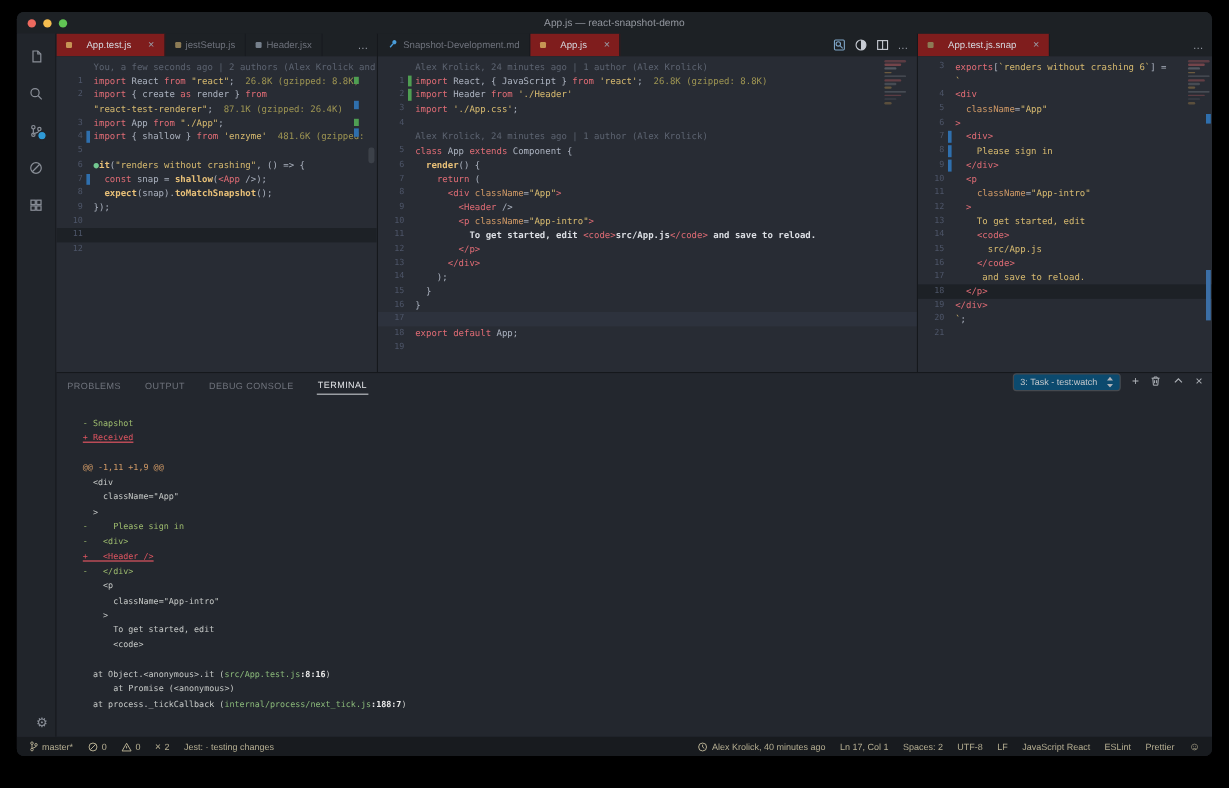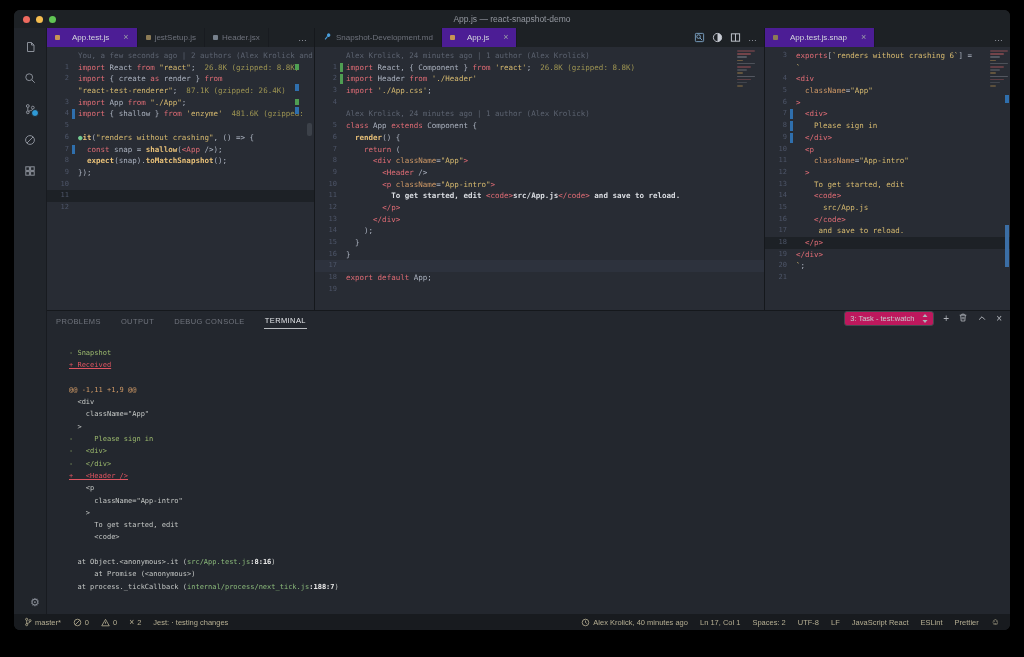--- a/index.html
+++ b/index.html
@@ -22,21 +22,21 @@
   
   .editors{flex:0 0 282px;display:flex;min-width:0;border-bottom:1px solid #15181c;}
   .pane{display:flex;flex-direction:column;border-right:1px solid #15181c;position:relative;min-width:0;}
   .pane-left{flex:0 0 267px;}
   .pane-mid{flex:1;}
   .pane-right{flex:0 0 245px;border-right:none;}
   .tabbar{flex:0 0 19px;background:#1d2125;display:flex;justify-content:space-between;align-items:stretch;}
   .tabs{display:flex;min-width:0;overflow:hidden;}
   .tab{display:flex;align-items:center;gap:4px;padding:0 8px;font-size:8px;color:#6e727c;background:#1d2125;
        border-right:1px solid #181b20;white-space:nowrap;}
-  .tab.active{background:#4c1d95;color:#d5d8de;gap:12px;}
+  .tab.active{background:#7f1d1d;color:#d5d8de;gap:12px;}
   .tab .close{margin-left:2px;color:#9a9ea8;font-size:9px;line-height:1;}
   .tab-dot{width:5px;height:5px;border-radius:1px;flex:0 0 5px;}
   .actions{display:flex;align-items:center;gap:7px;padding:0 7px;color:#9a9ea8;font-size:9px;flex:0 0 auto;}
   .actions svg{display:block;}
   .editor{flex:1;background:#282c34;position:relative;overflow:hidden;padding-top:3px;
           font-family:"DejaVu Sans Mono",monospace;font-size:7.5px;}
   .row{display:flex;height:11.7px;line-height:11.7px;white-space:pre;}
   .row .ln{flex:0 0 22px;text-align:right;color:#4d5568;font-size:7px;}
   .row .gbar{flex:0 0 9px;position:relative;}
   .gbar.blue::after,.gbar.green::after{content:"";position:absolute;left:3px;top:1px;bottom:1px;width:3px;}
@@ -60,21 +60,21 @@
   .ovmark{position:absolute;width:4px;}
   .mini{position:absolute;}
   .mini div{height:1.6px;margin-bottom:1.6px;border-radius:1px;}
   
   .panel{flex:1;background:#23272e;display:flex;flex-direction:column;min-height:0;}
   .panel-head{flex:0 0 21px;display:flex;justify-content:space-between;align-items:flex-start;padding:0 8px;}
   .ptabs{display:flex;align-items:center;}
   .ptab{font-size:7.5px;letter-spacing:.4px;color:#70747d;margin-right:18px;padding:5px 1px 3px;}
   .ptab.active{color:#e3e5e8;border-bottom:1px solid #b9bcc0;}
   .panel-controls{display:flex;align-items:center;gap:9px;color:#aeb2b8;}
-  .term-select{background:#be185d;border:1px solid #45494f;border-radius:3px;font-size:7.5px;color:#c6c9cd;
+  .term-select{background:#0c4a6e;border:1px solid #45494f;border-radius:3px;font-size:7.5px;color:#c6c9cd;
                padding:1px 5px;height:11px;display:flex;align-items:center;gap:8px;}
   .pc-icon{font-size:10px;line-height:1;}
   .terminal{flex:1;padding:15px 0 0 22px;font-family:"DejaVu Sans Mono",monospace;font-size:7px;overflow:hidden;}
   .trow{height:12.3px;line-height:12.3px;white-space:pre;}
   .tg{color:#9dbb6e;}
   .tr{color:#e05561;text-decoration:underline;}
   .ty{color:#d19a66;}
   .tw{color:#c5c8c6;}
   .tp{color:#8ab97a;}
   .twb{color:#ececec;font-weight:bold;}
@@ -219,21 +219,21 @@
                   <svg width="11" height="11" viewBox="0 0 12 12" fill="none" stroke="#c8ccd4" stroke-width="1">
                     <rect x="1.5" y="2" width="9" height="8"></rect>
                     <line x1="6" y1="2" x2="6" y2="10"></line>
                   </svg>
                 </span>
                 <span>…</span>
               </div>
           </div>
           <div class="editor">
               <div class="row"><span class="ln"></span><span class="gbar"></span><span class="g">Alex Krolick, 24 minutes ago | 1 author (Alex Krolick)</span></div>
-              <div class="row"><span class="ln">1</span><span class="gbar green"></span><span class="k">import</span><span class="p"> React, { Component } </span><span class="k">from</span><span class="s"> 'react'</span><span class="p">;</span><span class="c">  26.8K (gzipped: 8.8K)</span></div>
+              <div class="row"><span class="ln">1</span><span class="gbar green"></span><span class="k">import</span><span class="p"> React, { JavaScript } </span><span class="k">from</span><span class="s"> 'react'</span><span class="p">;</span><span class="c">  26.8K (gzipped: 8.8K)</span></div>
               <div class="row"><span class="ln">2</span><span class="gbar green"></span><span class="k">import</span><span class="p"> Header </span><span class="k">from</span><span class="s"> './Header'</span></div>
               <div class="row"><span class="ln">3</span><span class="gbar"></span><span class="k">import</span><span class="s"> './App.css'</span><span class="p">;</span></div>
               <div class="row"><span class="ln">4</span><span class="gbar"></span></div>
               <div class="row"><span class="ln"></span><span class="gbar"></span><span class="g">Alex Krolick, 24 minutes ago | 1 author (Alex Krolick)</span></div>
               <div class="row"><span class="ln">5</span><span class="gbar"></span><span class="k">class</span><span class="p"> App </span><span class="k">extends</span><span class="p"> Component {</span></div>
               <div class="row"><span class="ln">6</span><span class="gbar"></span><span class="p">  </span><span class="f">render</span><span class="p">() {</span></div>
               <div class="row"><span class="ln">7</span><span class="gbar"></span><span class="p">    </span><span class="k">return</span><span class="p"> (</span></div>
               <div class="row"><span class="ln">8</span><span class="gbar"></span><span class="p">      </span><span class="t">&lt;div</span><span class="p"> </span><span class="a">className</span><span class="p">=</span><span class="v">"App"</span><span class="t">&gt;</span></div>
               <div class="row"><span class="ln">9</span><span class="gbar"></span><span class="p">        </span><span class="t">&lt;Header</span><span class="p"> /&gt;</span></div>
               <div class="row"><span class="ln">10</span><span class="gbar"></span><span class="p">        </span><span class="t">&lt;p</span><span class="p"> </span><span class="a">className</span><span class="p">=</span><span class="v">"App-intro"</span><span class="t">&gt;</span></div>
@@ -343,22 +343,22 @@
         <div class="terminal" id="terminal">
             <div class="trow"><span class="tg">- Snapshot</span></div>
             <div class="trow"><span class="tr">+ Received</span></div>
             <div class="trow">&nbsp;</div>
             <div class="trow"><span class="ty">@@ -1,11 +1,9 @@</span></div>
             <div class="trow"><span class="tw">  &lt;div</span></div>
             <div class="trow"><span class="tw">    className="App"</span></div>
             <div class="trow"><span class="tw">  &gt;</span></div>
             <div class="trow"><span class="tg">-     Please sign in</span></div>
             <div class="trow"><span class="tg">-   &lt;div&gt;</span></div>
+            <div class="trow"><span class="tr">+   &lt;Header /&gt;</span></div>
             <div class="trow"><span class="tg">-   &lt;/div&gt;</span></div>
-            <div class="trow"><span class="tr">+   &lt;Header /&gt;</span></div>
             <div class="trow"><span class="tw">    &lt;p</span></div>
             <div class="trow"><span class="tw">      className="App-intro"</span></div>
             <div class="trow"><span class="tw">    &gt;</span></div>
             <div class="trow"><span class="tw">      To get started, edit</span></div>
             <div class="trow"><span class="tw">      &lt;code&gt;</span></div>
             <div class="trow">&nbsp;</div>
             <div class="trow"><span class="tw">  at Object.&lt;anonymous&gt;.it (</span><span class="tp">src/App.test.js</span><span class="twb">:8:16</span><span class="tw">)</span></div>
             <div class="trow"><span class="tw">      at Promise (&lt;anonymous&gt;)</span></div>
             <div class="trow"><span class="tw">  at process._tickCallback (</span><span class="tp">internal/process/next_tick.js</span><span class="twb">:188:7</span><span class="tw">)</span></div>
           </div>

